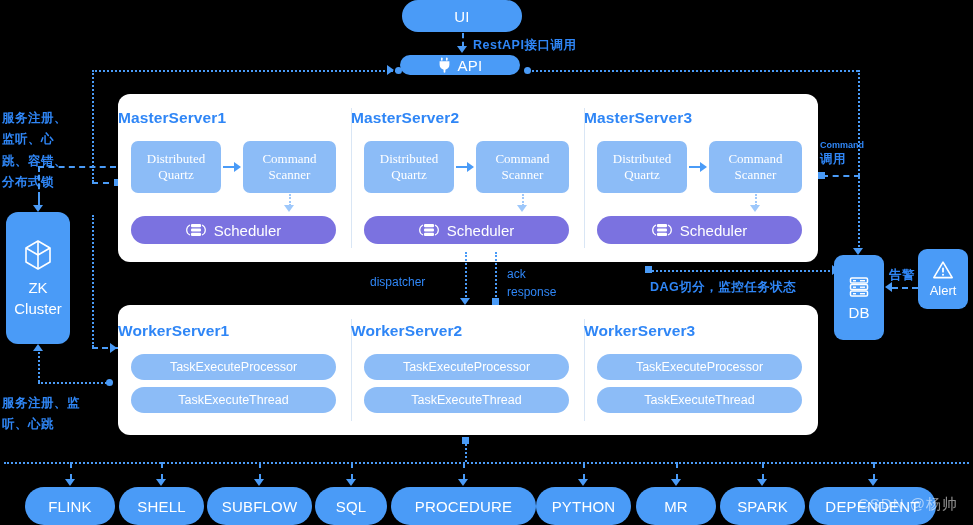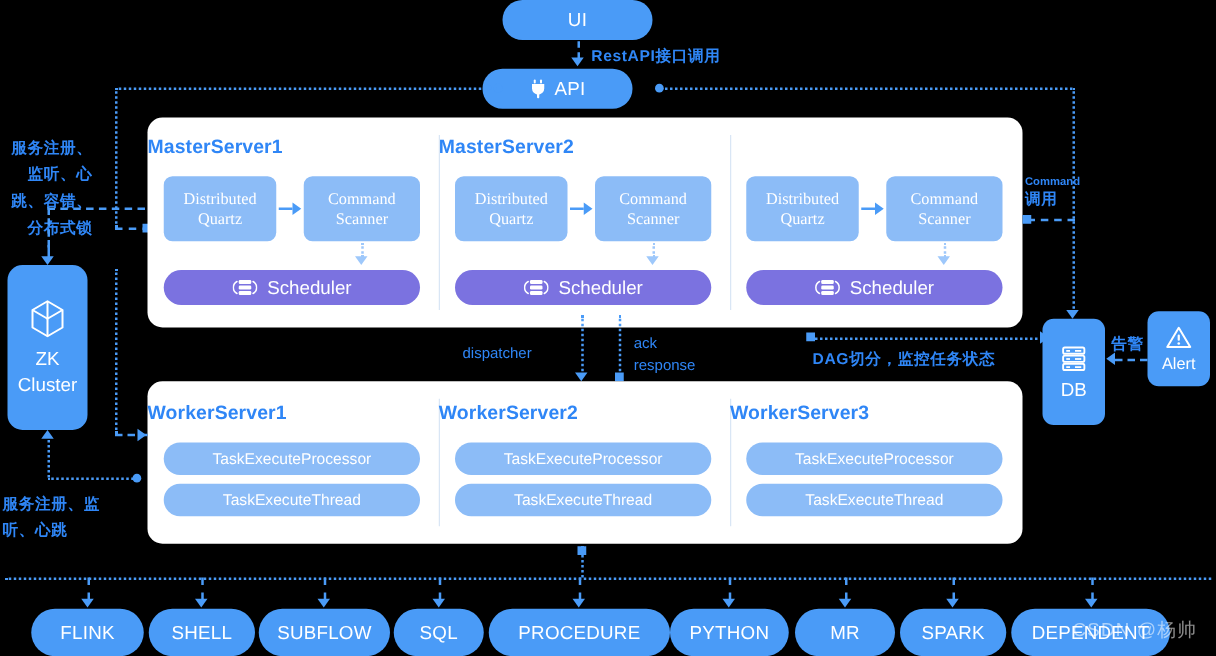--- a/index.html
+++ b/index.html
@@ -125,21 +125,21 @@
 <div id="stage">
 
   <div class="abs pill" style="left:402px;top:0px;width:120px;height:32px;">
     <span>UI</span>
   </div>
 
   <div class="dv dv-l" style="left:462px;top:33px;height:14px;"></div>
   <div class="arw-d" style="left:457px;top:46px;"></div>
   <div class="lbl lbl-cn" style="left:473px;top:36px;">RestAPI接口调用</div>
 
-  <div class="abs pill" style="left:386px;top:55px;width:120px;height:32px;gap:7px;">
+  <div class="abs pill" style="left:400px;top:55px;width:120px;height:20px;gap:7px;">
     <span style="display:flex;">
       <svg width="13" height="16" viewBox="0 0 13 16" fill="#fff">
         <rect x="3" y="0.5" width="1.6" height="3.2" rx="0.8"></rect>
         <rect x="8" y="0.5" width="1.6" height="3.2" rx="0.8"></rect>
         <path d="M1.6 4.2h9.8v3.6a4.9 4.9 0 0 1-9.8 0z"></path>
         <rect x="5.6" y="11.4" width="1.8" height="4.3" rx="0.9"></rect>
       </svg>
     </span>
     <span>API</span>
   </div>
@@ -207,20 +207,21 @@
           <rect x="5" y="9.8" width="10" height="3.2" rx="1" fill="#fff"></rect>
           <path d="M3.6 2.2A5.4 5.4 0 0 0 3.6 11.8" stroke="#fff" stroke-width="1.2" stroke-linecap="round"></path>
           <path d="M16.4 2.2a5.4 5.4 0 0 1 0 9.6" stroke="#fff" stroke-width="1.2" stroke-linecap="round"></path>
         </svg>
       </span>
       <span>Scheduler</span>
     </div>
   </div>
 
   <div class="abs" style="left:584px;top:94px;width:234px;height:168px;">
+    <div class="srv-title" style="top:15px;">MasterServer3</div>
     <div class="abs rbox" style="left:13px;top:47px;width:90px;height:52px;">
       <span>Distributed Quartz</span>
     </div>
     <div class="abs rbox" style="left:125px;top:47px;width:93px;height:52px;">
       <span>Command Scanner</span>
     </div>
     <div class="dh dh-l" style="left:105px;top:72px;width:11px;"></div>
     <div class="arw-r" style="left:116px;top:68px;"></div>
     <div class="dv dv-lt" style="left:171px;top:100px;height:12px;"></div>
     <div class="arw-d arw-d-lt" style="left:166px;top:111px;"></div>
@@ -299,21 +300,21 @@
         <path d="M15 2 27 9v14L15 30 3 23V9z"></path>
         <path d="M15 2 15 16 27 9"></path>
         <path d="M15 16 3 9"></path>
         <path d="M15 16v14"></path>
       </svg>
     </span>
     <span style="color:#fff;font-size:15px;">ZK</span>
     <span style="color:#fff;font-size:15px;">Cluster</span>
   </div>
 
-  <div class="lbl lbl-cn" style="left:2px;top:108px;width:72px;line-height:1.7;text-align:right;">服务注册、监听、心跳、容错、分布式锁</div>
+  <div class="lbl lbl-cn" style="left:2px;top:108px;width:72px;line-height:1.7;">服务注册、监听、心跳、容错、分布式锁</div>
 
   <div class="lbl lbl-cn" style="left:2px;top:393px;width:78px;line-height:1.7;">服务注册、监听、心跳</div>
 
   <div class="dv dv-l" style="left:38px;top:196px;height:10px;"></div>
   <div class="arw-d" style="left:33px;top:205px;"></div>
 
   <div class="dv dv-l" style="left:38px;top:166px;height:32px;"></div>
   <div class="dh dh-l" style="left:38px;top:166px;width:78px;"></div>
 
   <div class="dv" style="left:38px;top:348px;height:34px;"></div>

